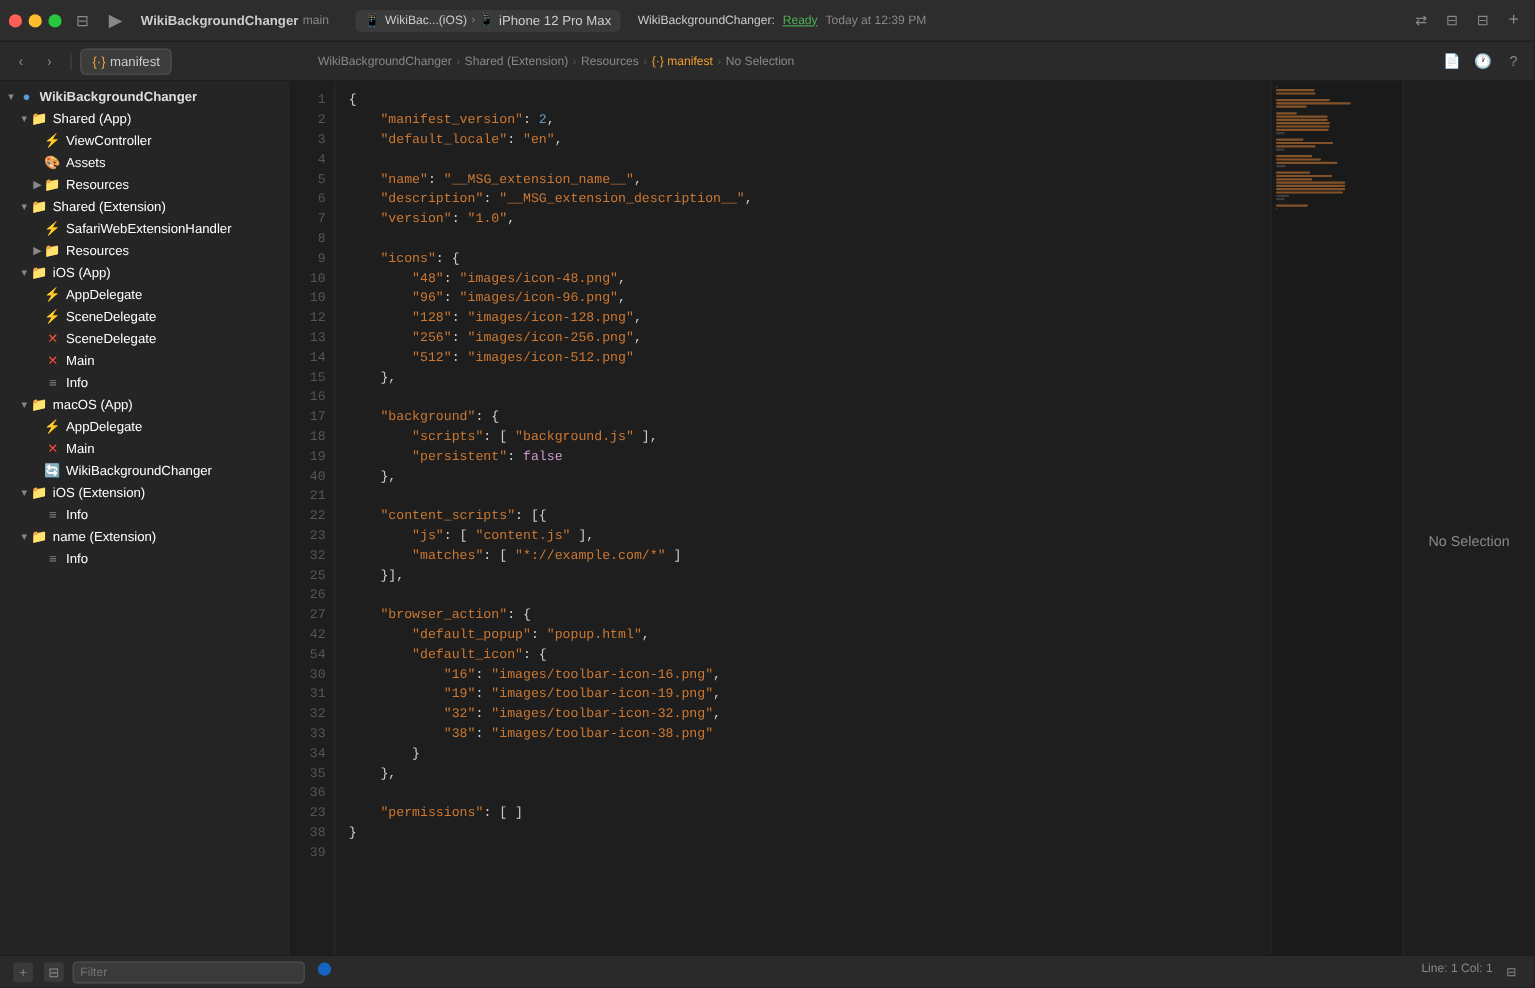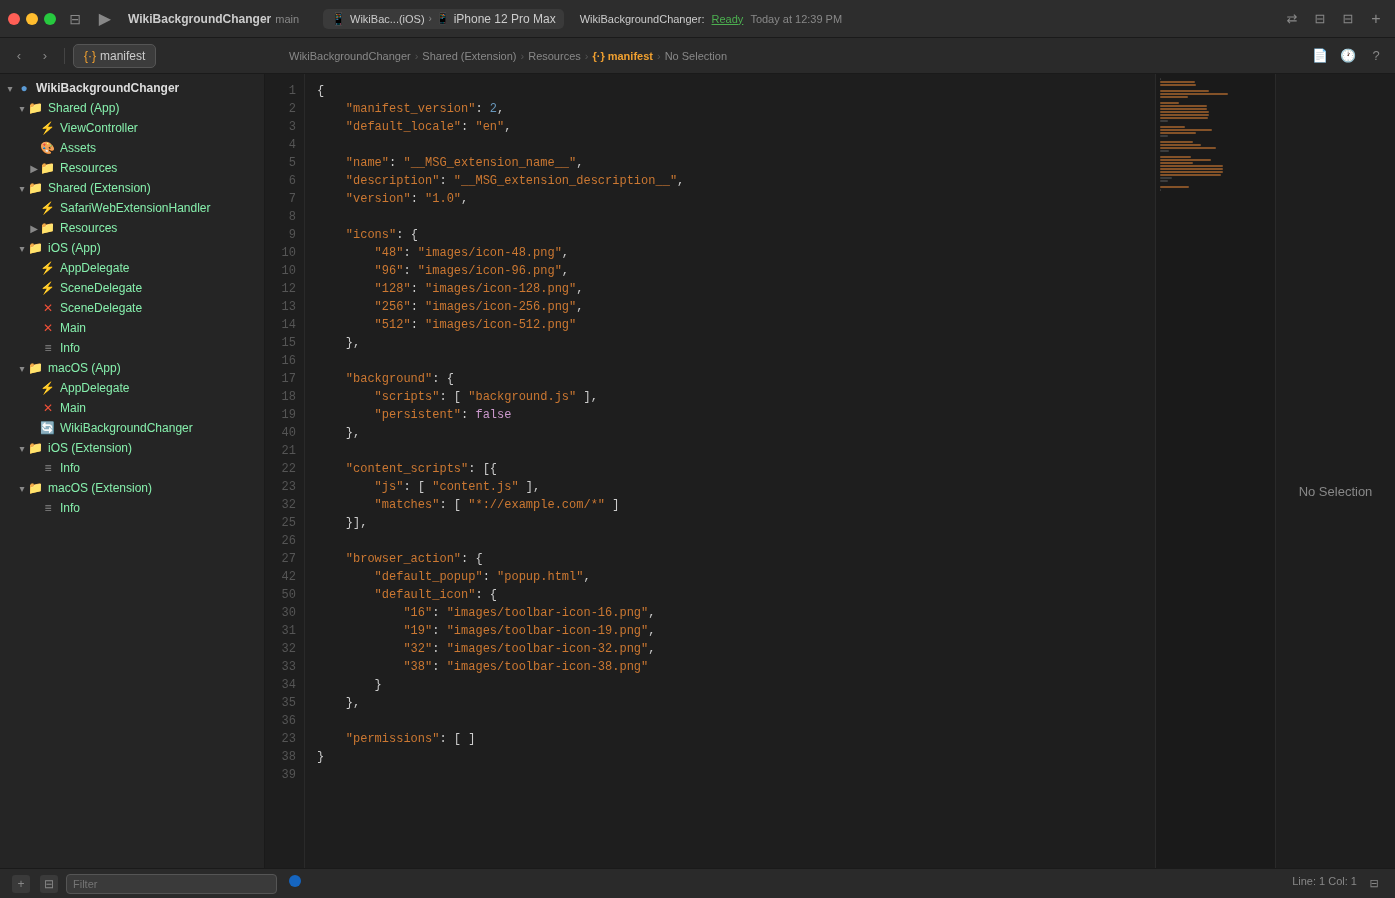--- a/index.html
+++ b/index.html
@@ -174,21 +174,21 @@
     .editor-tab-icon { color: #f0a030; }
     .breadcrumb-bar {
       display: flex;
       align-items: center;
       gap: 4px;
       font-size: 11px;
       color: #888;
     }
     .breadcrumb-sep { color: #555; }
     .breadcrumb-item { color: #888; cursor: pointer; }
-    .breadcrumb-current { color: #f0a030; font-weight: bold; }
+    .breadcrumb-current { color: #f0a030; }
     .toolbar-right {
       display: flex;
       align-items: center;
       gap: 6px;
       margin-left: auto;
     }
 
     
     .main-layout {
       display: flex;
@@ -227,21 +227,21 @@
     .tree-icon {
       width: 16px;
       height: 16px;
       flex-shrink: 0;
       margin-right: 4px;
       display: flex;
       align-items: center;
       justify-content: center;
       font-size: 12px;
     }
-    .tree-label { color: #86efac; white-space: nowrap; overflow: hidden; text-overflow: ellipsis; }
+    .tree-label { color: #ffffff; white-space: nowrap; overflow: hidden; text-overflow: ellipsis; }
     .tree-label.bold { font-weight: 600; color: #ddd; }
 
     
     .icon-folder { color: #5b9bd5; }
 
     
     .editor-area {
       flex: 1;
       background: #1e1e1e;
       display: flex;
@@ -590,21 +590,21 @@
       <span class="tree-indent"></span>
       <span class="tree-indent"></span>
       <span class="tree-chevron"> </span>
       <span class="tree-icon" style="color:#888;">≡</span>
       <span class="tree-label">Info</span>
     </div>
     <div class="tree-item">
       <span class="tree-indent"></span>
       <span class="tree-chevron">▾</span>
       <span class="tree-icon icon-folder">📁</span>
-      <span class="tree-label">macOS (Extension)</span>
+      <span class="tree-label">name (Extension)</span>
     </div>
     <div class="tree-item">
       <span class="tree-indent"></span>
       <span class="tree-indent"></span>
       <span class="tree-chevron"> </span>
       <span class="tree-icon" style="color:#888;">≡</span>
       <span class="tree-label">Info</span>
     </div>
   </div>
 
@@ -633,21 +633,21 @@
           <div>19</div>
           <div>40</div>
           <div>21</div>
           <div>22</div>
           <div>23</div>
           <div>32</div>
           <div>25</div>
           <div>26</div>
           <div>27</div>
           <div>42</div>
-          <div>50</div>
+          <div>54</div>
           <div>30</div>
           <div>31</div>
           <div>32</div>
           <div>33</div>
           <div>34</div>
           <div>35</div>
           <div>36</div>
           <div>23</div>
           <div>38</div>
           <div>39</div>

